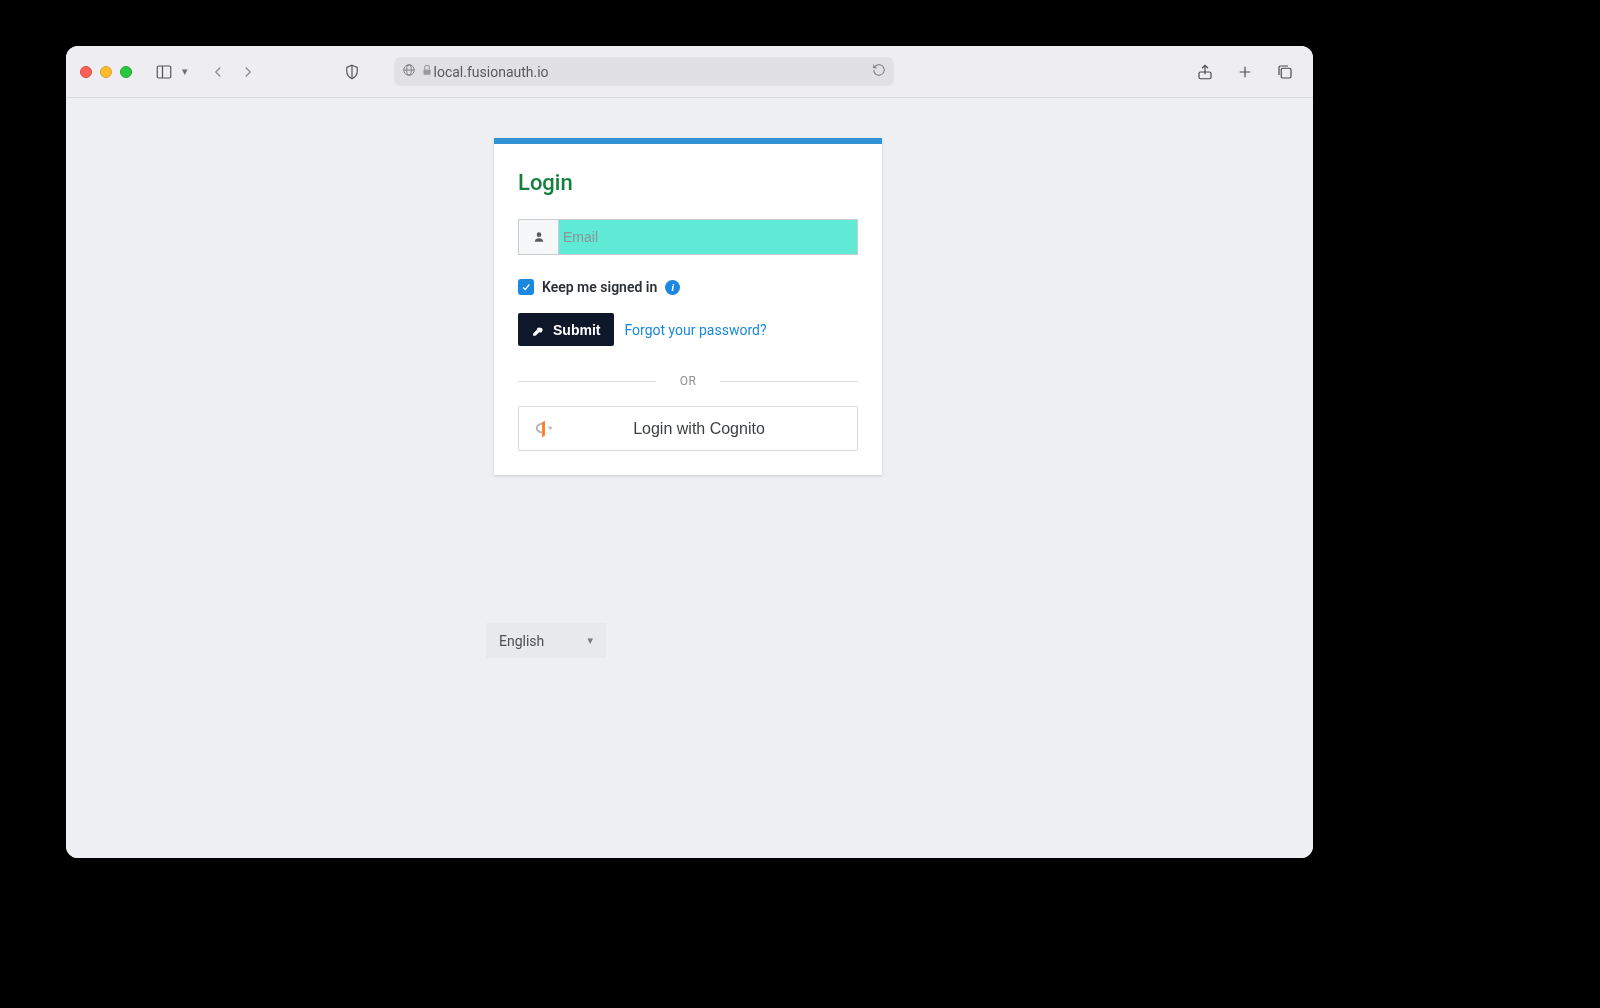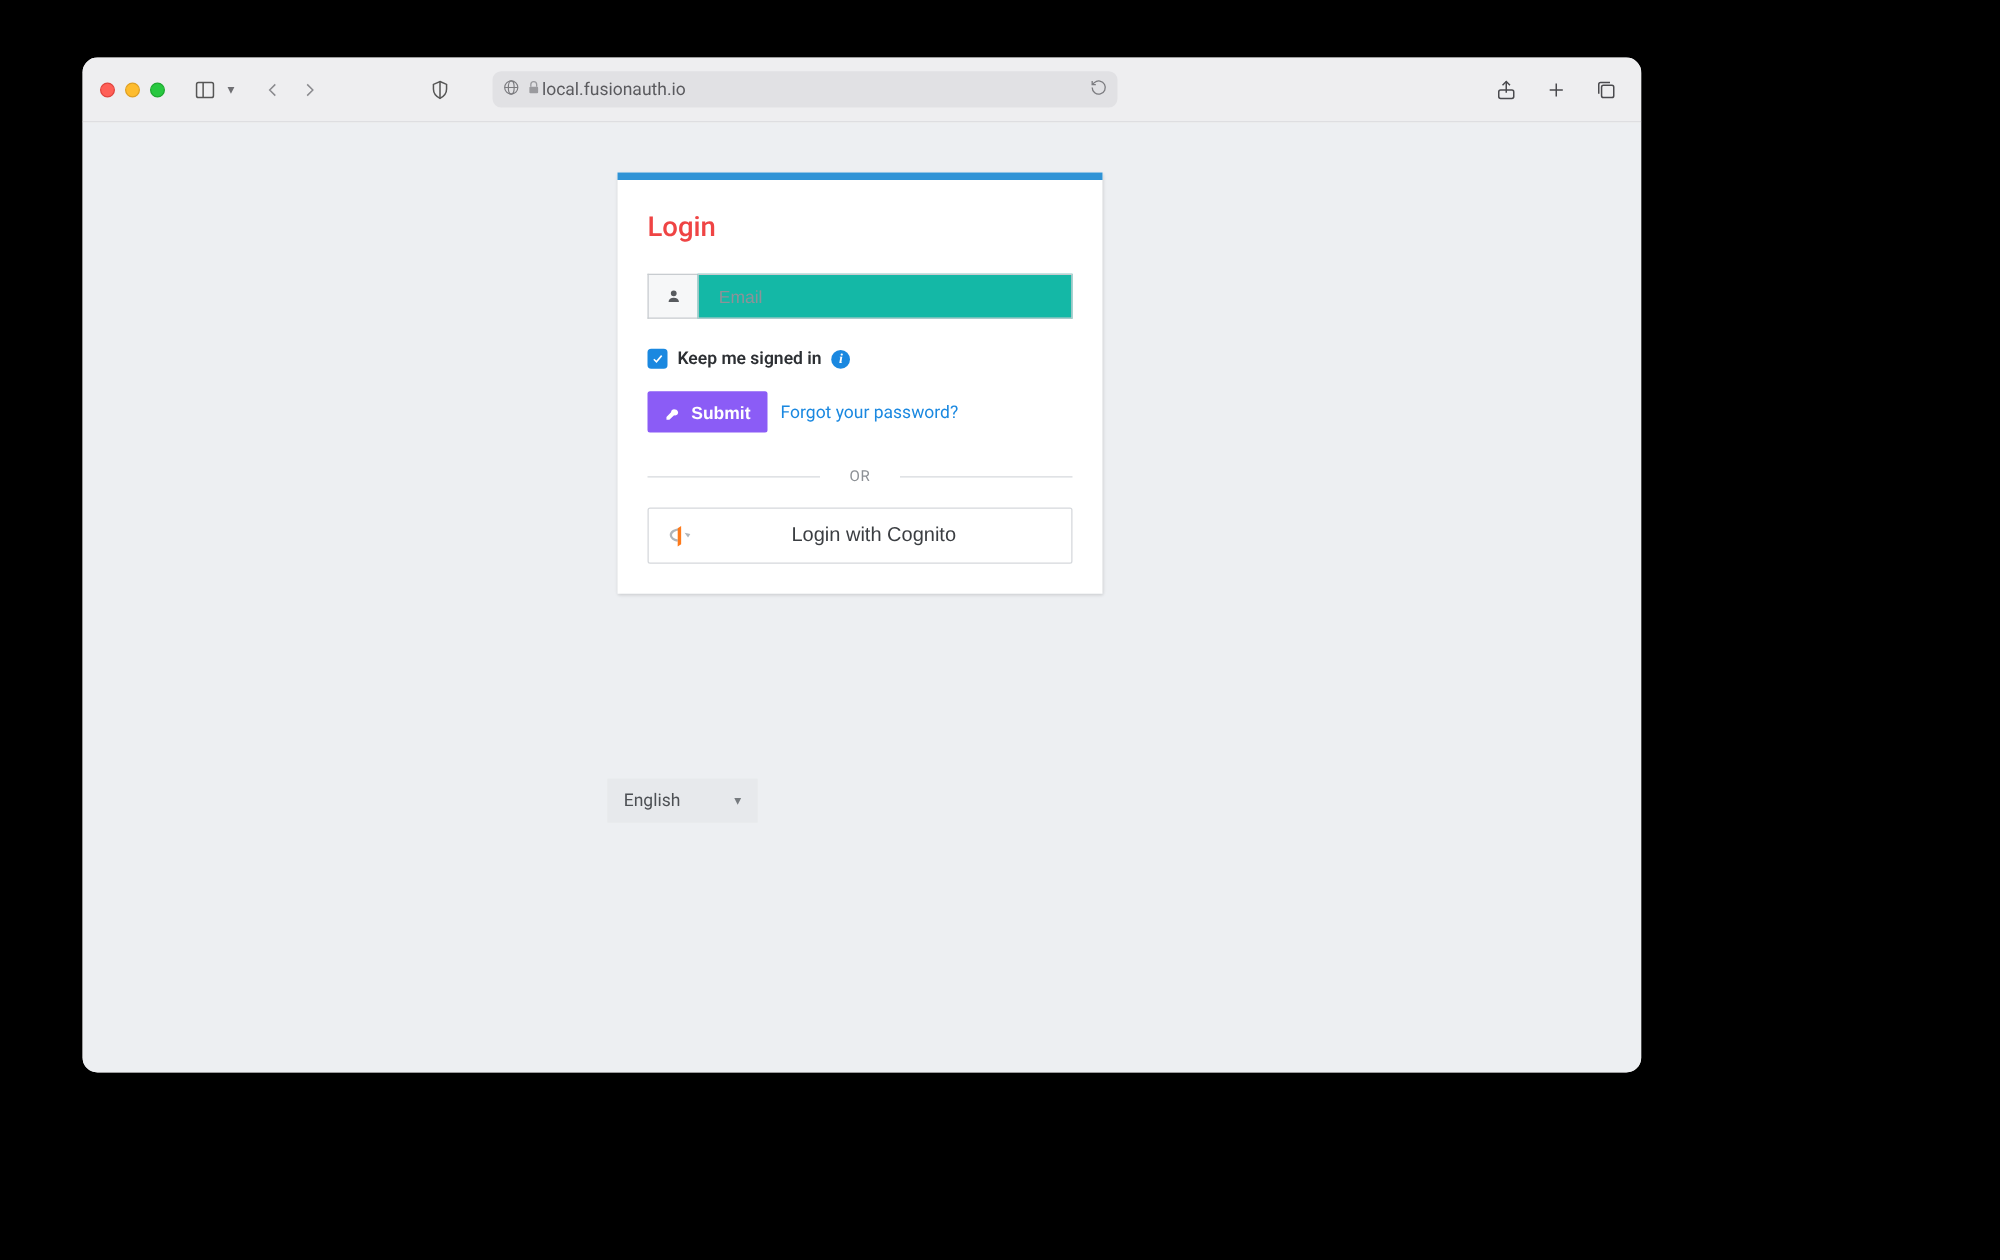--- a/index.html
+++ b/index.html
@@ -99,43 +99,43 @@
     left: 428px;
     top: 40px;
     width: 388px;
     background: #fff;
     border-top: 6px solid #2f93d6;
     box-shadow: 0 1px 3px rgba(0,0,0,0.12), 0 1px 2px rgba(0,0,0,0.04);
     padding: 26px 24px 24px;
   }
   .login-title {
     font-size: 22px;
-    color: #ef4444;
+    color: #15803d;
     font-weight: 500;
     margin-bottom: 24px;
   }
   .input-group {
     display: flex;
     margin-bottom: 16px;
     height: 36px;
   }
   .input-addon {
     width: 40px;
     background: #f6f7f8;
     border: 1px solid #c8ccd0;
     border-right: none;
     display: flex; align-items: center; justify-content: center;
     color: #585b5f;
   }
   .input-addon svg { width: 14px; height: 14px; fill: #585b5f; }
   .input-field {
     flex: 1;
     border: 1px solid #c8ccd0;
-    background: #14b8a6;
-    padding: 0 16px;
+    background: #5eead4;
+    padding: 0 4px;
     font-size: 14px;
     color: #333;
     outline: none;
   }
   .input-field::placeholder { color: #8d9298; }
   .keep-row {
     display: flex; align-items: center; gap: 8px;
     margin-top: 24px;
     margin-bottom: 18px;
   }
@@ -148,21 +148,21 @@
   .keep-check svg { width: 10px; height: 10px; stroke: #fff; stroke-width: 3; fill: none; }
   .keep-label { font-size: 14px; font-weight: 600; color: #2c2f33; }
   .info-icon {
     width: 15px; height: 15px; border-radius: 50%;
     background: #1a88e0; color: #fff;
     display: inline-flex; align-items: center; justify-content: center;
     font-size: 11px; font-weight: 700; font-style: italic; font-family: Georgia, serif;
   }
   .submit-row { display: flex; align-items: center; gap: 10px; }
   .submit-btn {
-    background: #8b5cf6;
+    background: #0f172a;
     color: #fff;
     border: none;
     height: 33px;
     padding: 10px 14px;
     font-size: 14px;
     font-weight: 600;
     display: inline-flex; align-items: center; gap: 7px;
     cursor: pointer;
     border-radius: 2px;
   }

